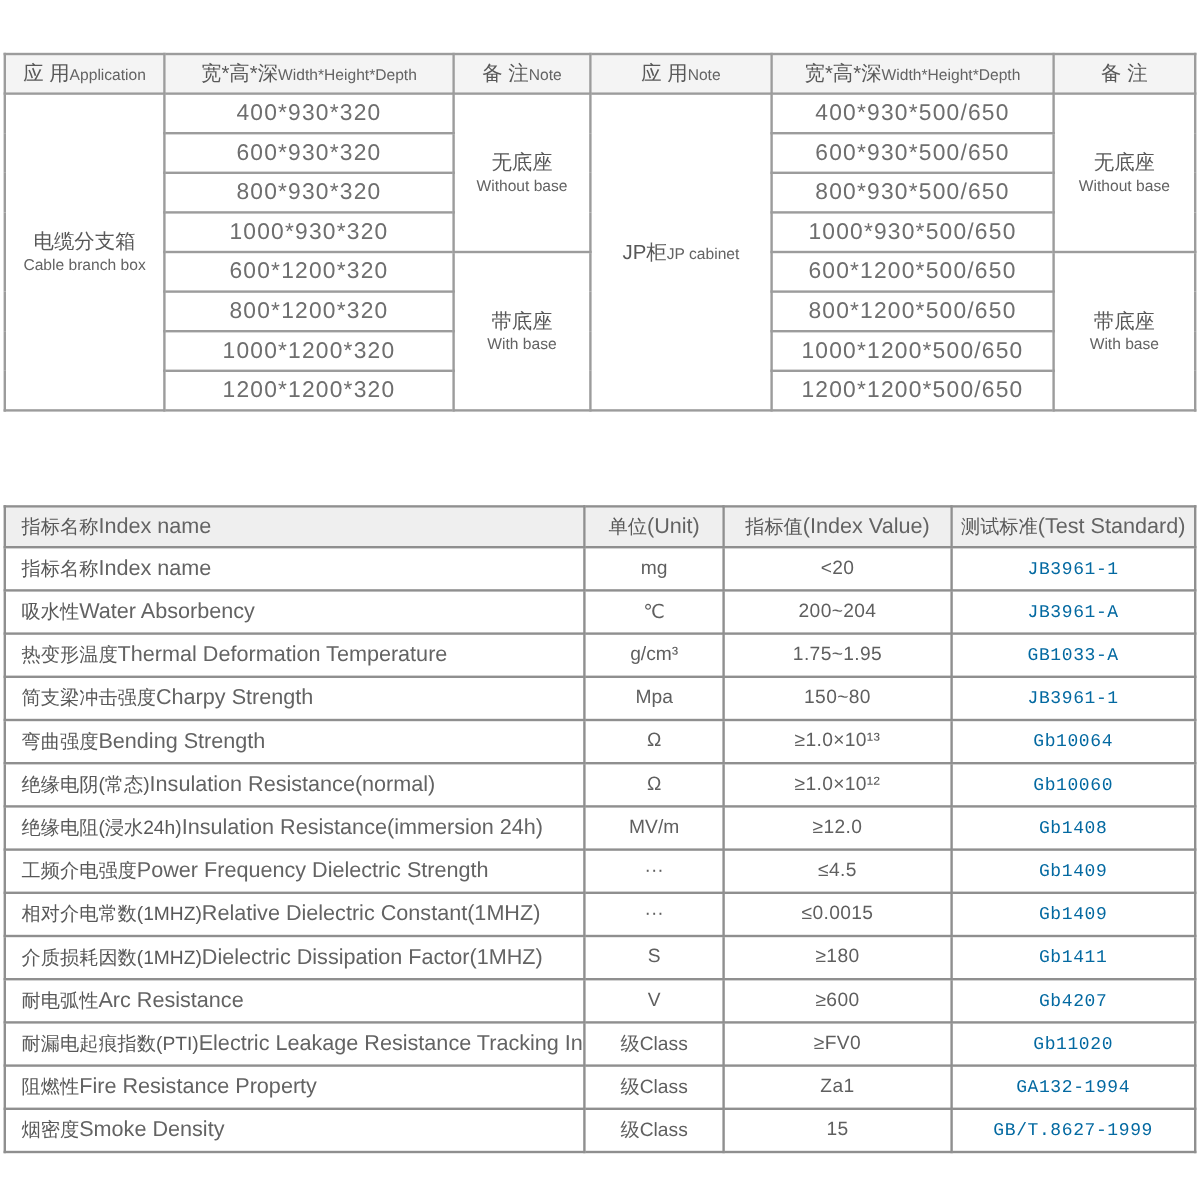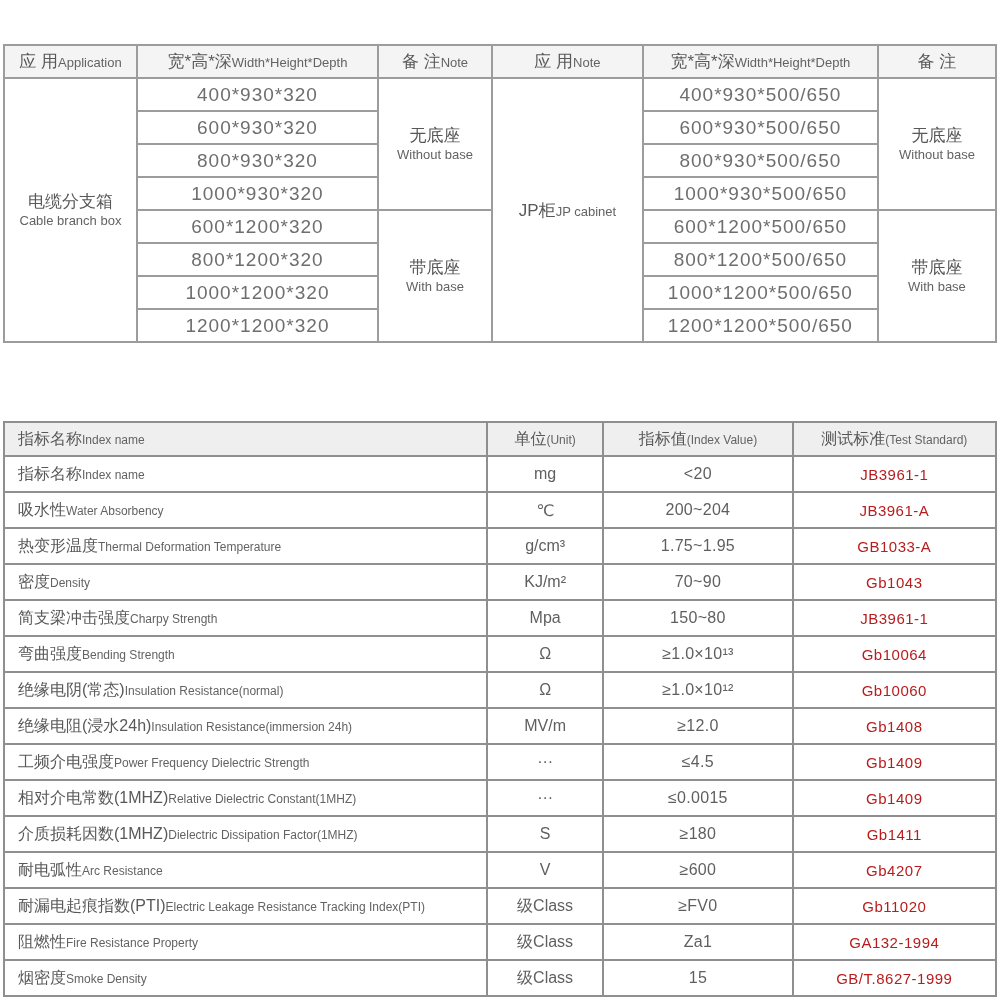--- a/index.html
+++ b/index.html
@@ -14,25 +14,25 @@
   .size{font-size:19px;color:#6e6e6e;letter-spacing:1px;white-space:nowrap;}
   .zh{font-size:17px;color:#585858;}
   .en{font-size:13px;color:#636363;}
   .block{display:block;line-height:1.3;}
   
   .spec{margin-top:78px;}
   .spec th,.spec td{border:2px solid #8f8f8f;text-align:center;vertical-align:middle;padding:0;overflow:hidden;}
   .spec th{height:32px;background:#efefef;}
   .spec td{height:34px;background:#ffffff;}
   .spec .zh{font-size:16px;}
-  .spec .en{font-size:12px;}
+  .spec .en{font-size:18px;}
   .name{text-align:left !important;padding-left:13px !important;white-space:nowrap;}
   .unit{font-size:16px;color:#5f5f5f;}
   .val{font-size:16px;color:#5f5f5f;letter-spacing:0.3px;}
-  .std{font-size:15px;color:#b91c1c;letter-spacing:0.5px;white-space:nowrap;}
+  .std{font-size:15px;color:#0369a1;letter-spacing:0.5px;white-space:nowrap;font-family:Liberation Mono, monospace;}
 </style>
 </head>
 <body>
 
 <div class="page">
 
   <table class="top">
     <colgroup>
       <col style="width:13.4%">
         <col style="width:24.3%">
@@ -134,26 +134,20 @@
       <td class="val">200~204</td>
       <td class="std">JB3961-A</td>
     </tr>
     <tr>
       <td class="name"><span class="zh">热变形温度</span><span class="en">Thermal Deformation Temperature</span></td>
       <td class="unit">g/cm³</td>
       <td class="val">1.75~1.95</td>
       <td class="std">GB1033-A</td>
     </tr>
     <tr>
-      <td class="name"><span class="zh">密度</span><span class="en">Density</span></td>
-      <td class="unit">KJ/m²</td>
-      <td class="val">70~90</td>
-      <td class="std">Gb1043</td>
-    </tr>
-    <tr>
       <td class="name"><span class="zh">简支梁冲击强度</span><span class="en">Charpy Strength</span></td>
       <td class="unit">Mpa</td>
       <td class="val">150~80</td>
       <td class="std">JB3961-1</td>
     </tr>
     <tr>
       <td class="name"><span class="zh">弯曲强度</span><span class="en">Bending Strength</span></td>
       <td class="unit">Ω</td>
       <td class="val">≥1.0×10¹³</td>
       <td class="std">Gb10064</td>

